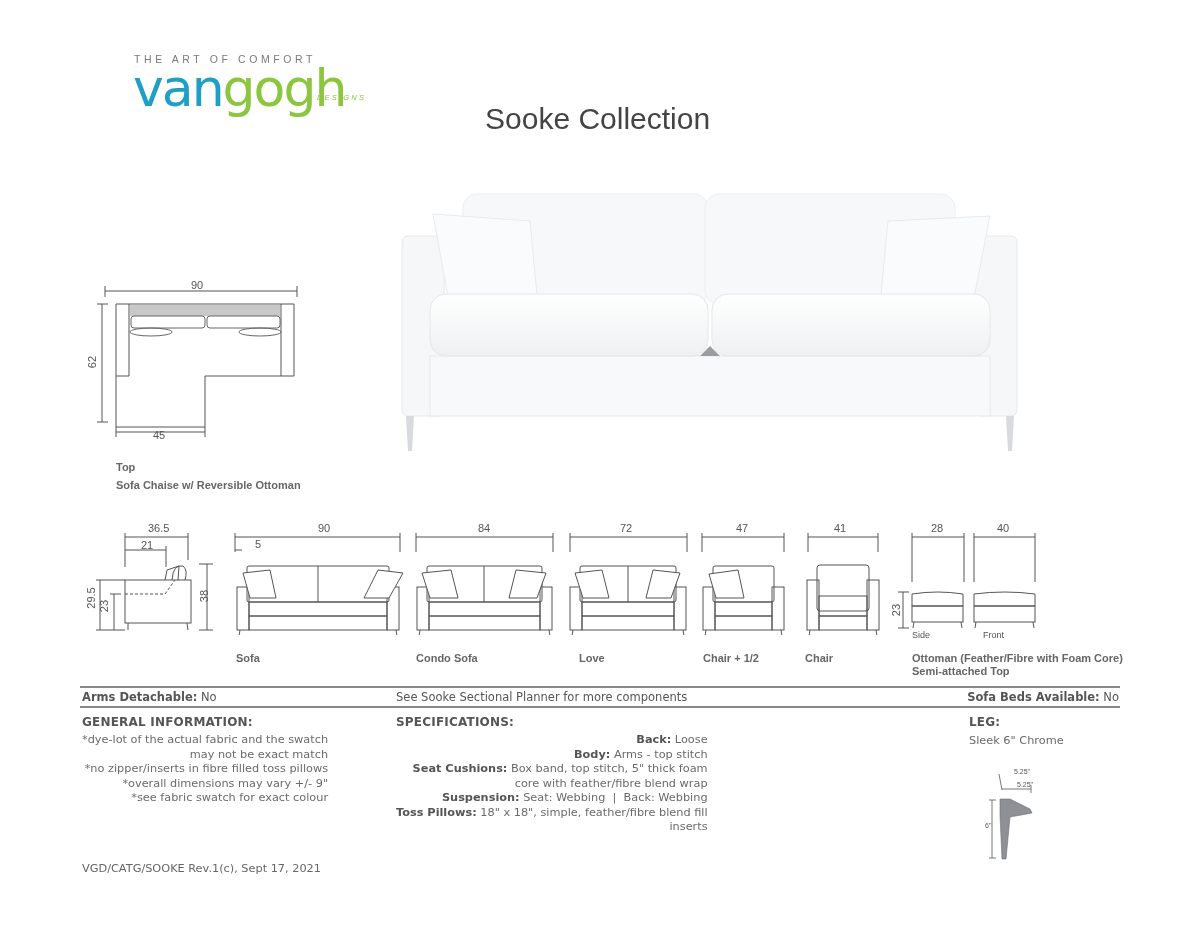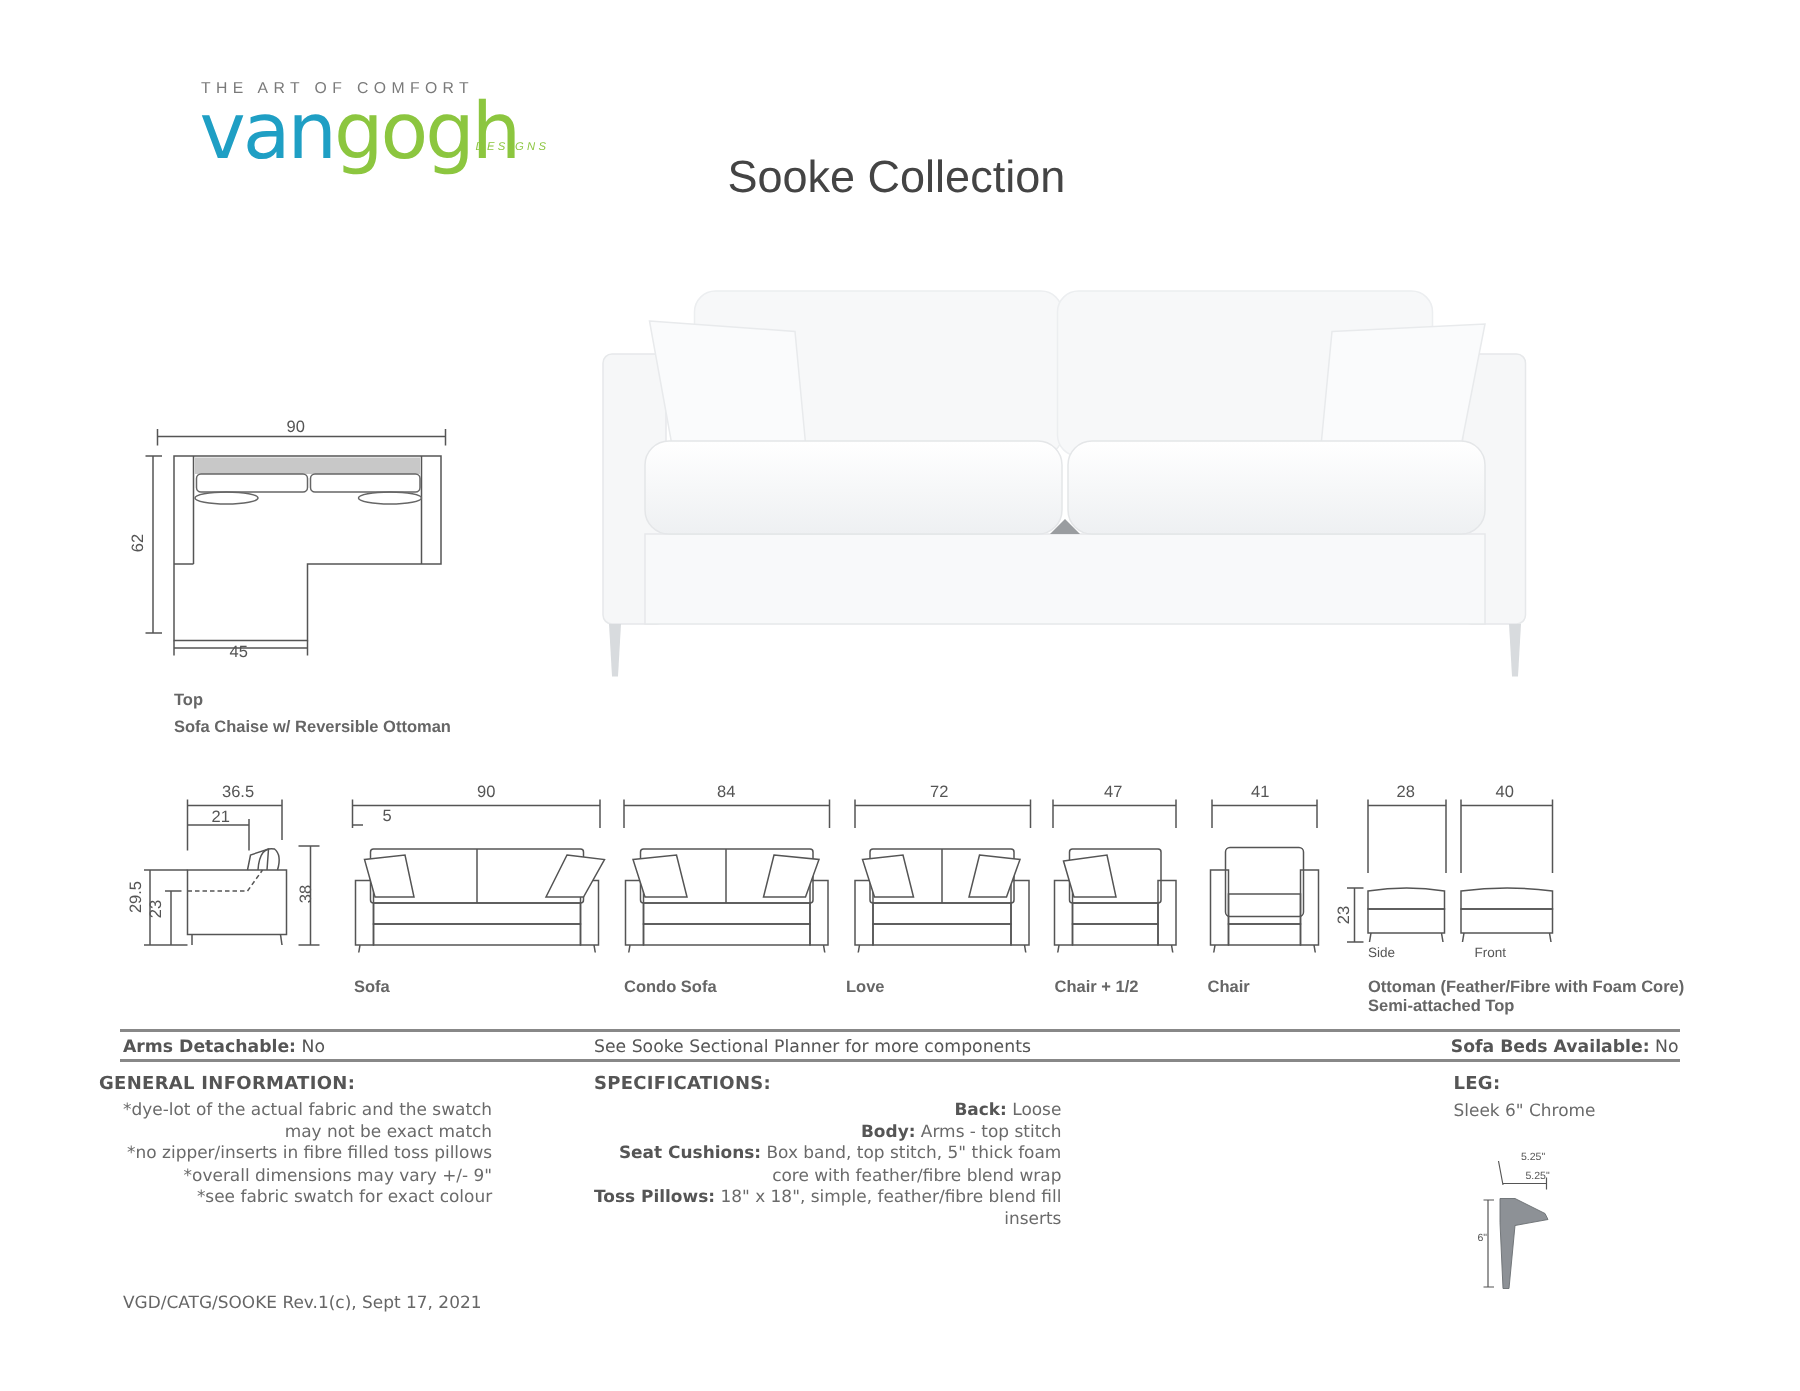--- a/index.html
+++ b/index.html
@@ -270,47 +270,48 @@
   </svg>
 </div>
 <div class="abs dim" style="left:931px; top:522px;">28</div>
 <div class="abs dim" style="left:997px; top:522px;">40</div>
 <div class="abs dim" style="left:890px; top:604px; transform:rotate(-90deg);">23</div>
 <div class="abs dim" style="left:912px; top:630px; font-size:9px;">Side</div>
 <div class="abs dim" style="left:983px; top:630px; font-size:9px;">Front</div>
 
 <div class="abs draw-label" style="left:236px; top:652px;">Sofa</div>
 <div class="abs draw-label" style="left:416px; top:652px;">Condo Sofa</div>
-<div class="abs draw-label" style="left:564px; top:652px;">Love</div>
+<div class="abs draw-label" style="left:579px; top:652px;">Love</div>
 <div class="abs draw-label" style="left:703px; top:652px;">Chair + 1/2</div>
 <div class="abs draw-label" style="left:805px; top:652px;">Chair</div>
 <div class="abs draw-label" style="left:912px; top:652px;">Ottoman (Feather/Fibre with Foam Core)</div>
 <div class="abs draw-label" style="left:912px; top:665px;">Semi-attached Top</div>
 
 <div class="abs hrule" style="left:80px; top:686px; width:1040px;"></div>
 <div class="abs bar-text" style="left:82px; top:690px;"><b>Arms Detachable:</b> <span>No</span></div>
 <div class="abs bar-text" style="left:396px; top:690px;">See Sooke Sectional Planner for more components</div>
 <div class="abs bar-text" style="right:81px; top:690px;"><b>Sofa Beds Available:</b> <span>No</span></div>
 <div class="abs hrule" style="left:80px; top:706px; width:1040px;"></div>
 
-<div class="abs sec-head" style="left:66px; top:715px;">GENERAL INFORMATION:</div>
+<div class="abs sec-head" style="left:82px; top:715px;">GENERAL INFORMATION:</div>
 <div class="abs" style="left:82px; top:733px;">
   <div class="line">*dye-lot of the actual fabric and the swatch</div>
   <div class="line" style="padding-left:6px;">  may not be exact match</div>
   <div class="line">*no zipper/inserts in fibre filled toss pillows</div>
   <div class="line">*overall dimensions may vary +/- 9"</div>
   <div class="line">*see fabric swatch for exact colour</div>
 </div>
 
 <div class="abs sec-head" style="left:396px; top:715px;">SPECIFICATIONS:</div>
 <div class="abs" style="left:396px; top:733px;">
   <div class="line"><b>Back:</b> <span>Loose</span></div>
   <div class="line"><b>Body:</b> <span>Arms - top stitch</span></div>
   <div class="line"><b>Seat Cushions:</b> <span>Box band, top stitch, 5" thick foam</span></div>
   <div class="line" style="padding-left:85px;">core with feather/fibre blend wrap</div>
+  <div class="line" style="white-space:pre;"><b>Suspension:</b> <span>Seat: Webbing  |  Back: Webbing</span></div>
   <div class="line"><b>Toss Pillows:</b> <span>18" x 18",  simple, feather/fibre blend fill</span></div>
   <div class="line">inserts</div>
 </div>
 
 <div class="abs sec-head" style="left:969px; top:715px;">LEG:</div>
 <div class="abs line" style="left:969px; top:734px;">Sleek 6" Chrome</div>
 <div class="abs" style="left:980px; top:765px; width:80px; height:100px;">
   <svg width="80" height="100" viewBox="0 0 80 100">
     <g stroke="#555" fill="none" stroke-width="0.8">
       <line x1="19" y1="9" x2="22" y2="25"></line>

